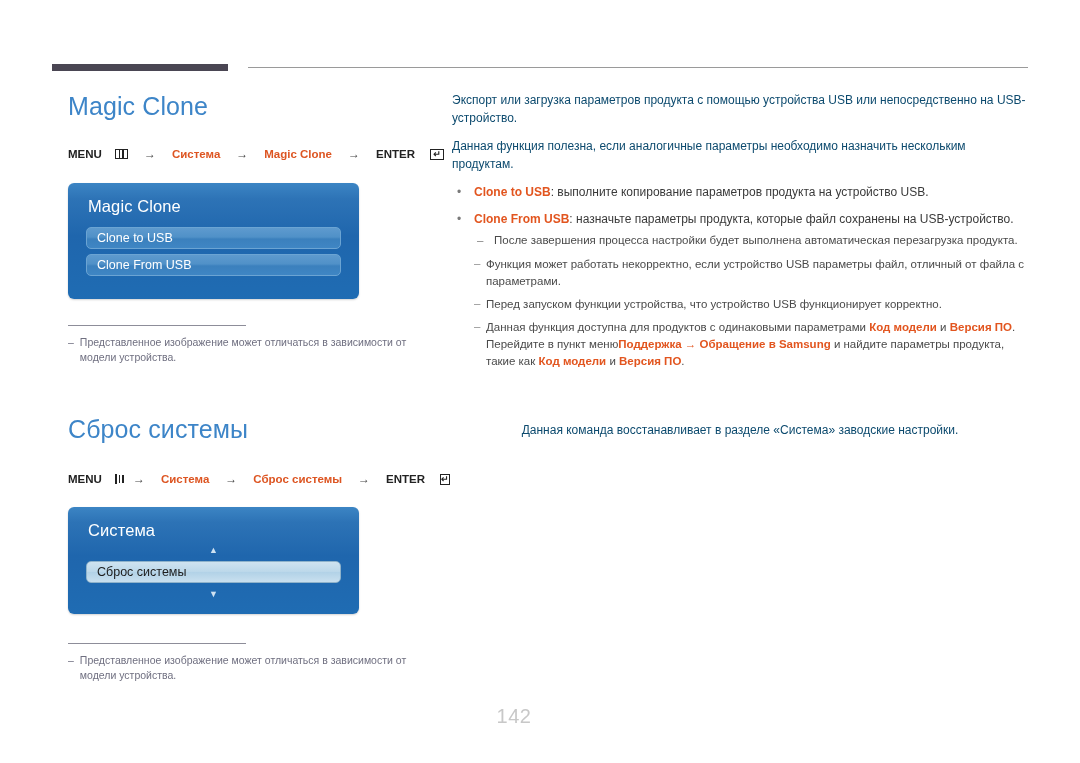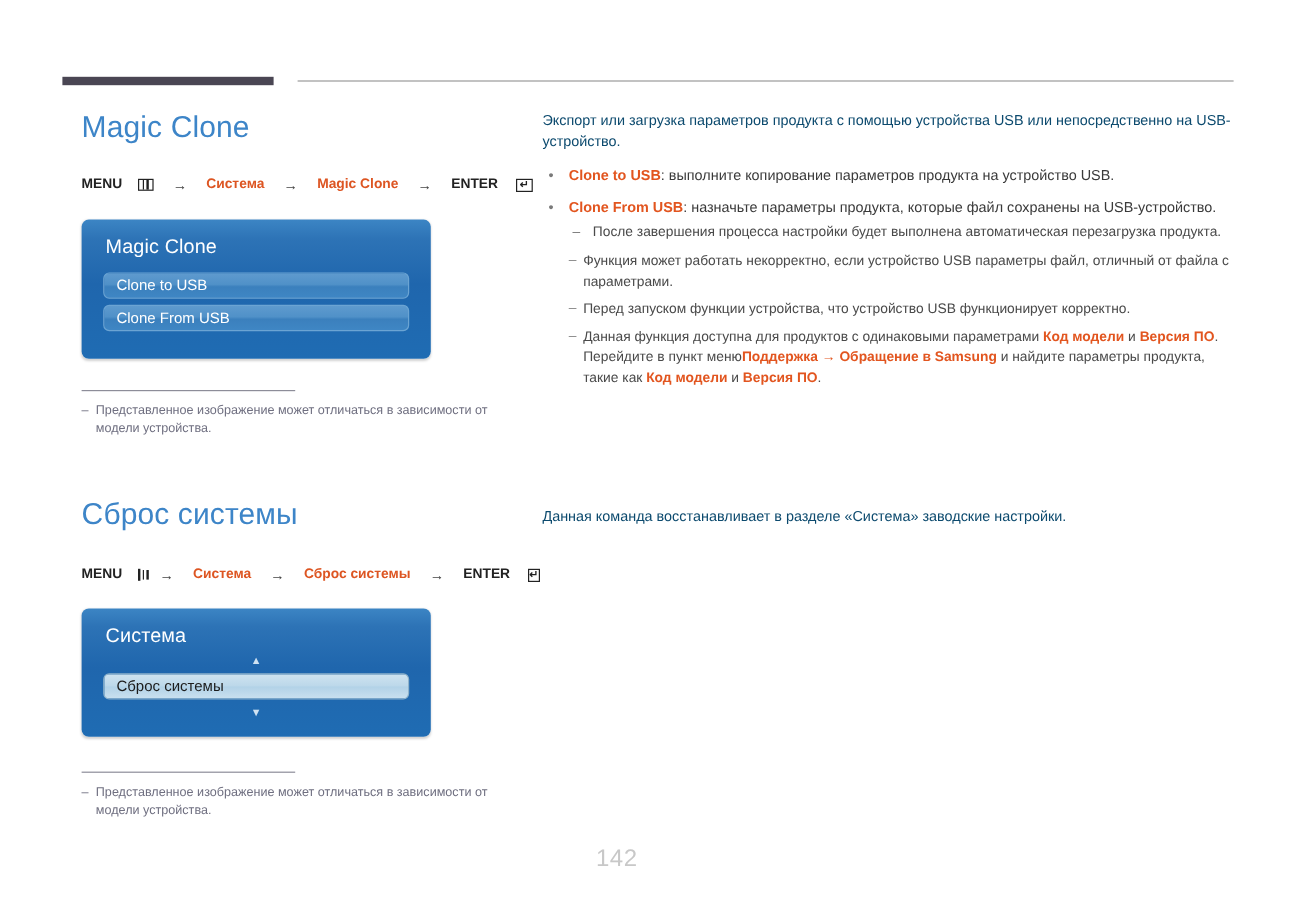--- a/index.html
+++ b/index.html
@@ -293,20 +293,21 @@
       <div class="footnote-rule"></div>
       <div class="footnote">
         <span class="dash">–</span>
         <span>Представленное изображение может отличаться в зависимости от модели устройства.</span>
       </div>
     </div>
   </div>
 
   <div class="col-right">
     <p class="body-p">Экспорт или загрузка параметров продукта с помощью устройства USB или непосредственно на USB-устройство.</p>
+    <p class="body-p">Данная функция полезна, если аналогичные параметры необходимо назначить нескольким продуктам.</p>
 
     <div class="bullet-item">
       <span class="mark">•</span>
       <span>
         <span class="orange-b">Clone to USB</span><span>: выполните копирование параметров продукта на устройство USB.</span>
       </span>
     </div>
 
     <div class="bullet-item" style="margin-bottom:4px;">
       <span class="mark">•</span>
@@ -368,17 +369,17 @@
     <div style="margin-top:29px;">
       <div class="footnote-rule"></div>
       <div class="footnote">
         <span class="dash">–</span>
         <span>Представленное изображение может отличаться в зависимости от модели устройства.</span>
       </div>
     </div>
   </div>
 
   <div class="col-right">
-    <p class="body-p" style="margin-top:7px;">Данная команда восстанавливает в разделе «Система» заводские настройки.</p>
+    <p class="body-p" style="margin-top:7px;text-align:center;">Данная команда восстанавливает в разделе «Система» заводские настройки.</p>
   </div>
 </div>
 
 <div class="page-number">142</div>
 
 </body></html>

